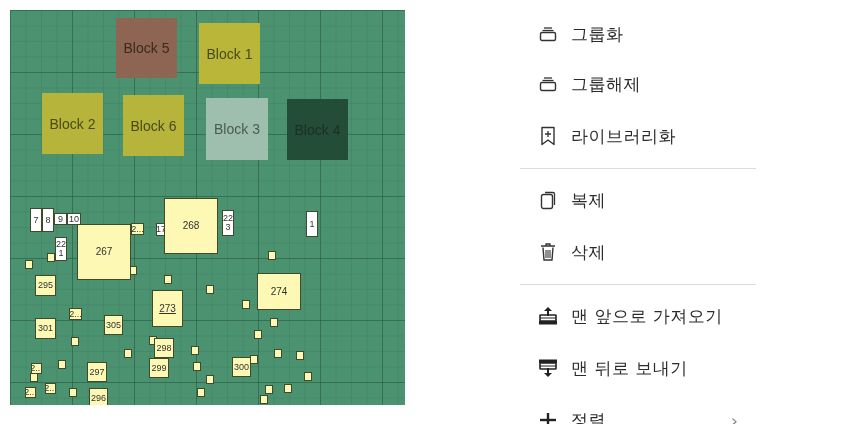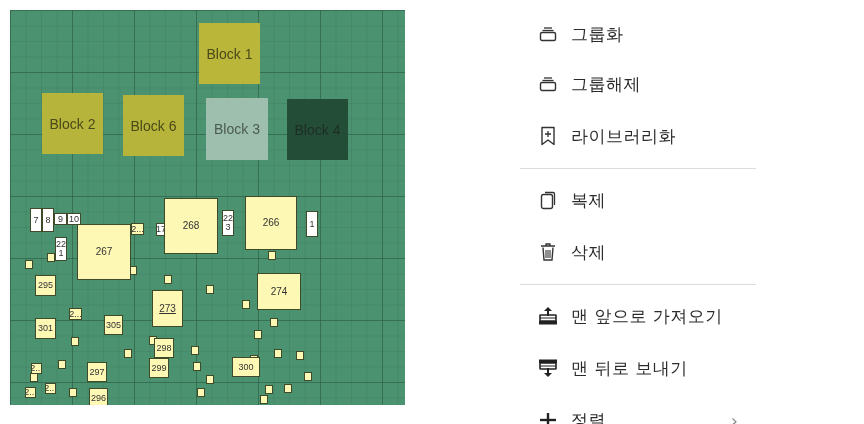--- a/index.html
+++ b/index.html
@@ -41,20 +41,21 @@
     position: absolute; left: 51px; font-size: 17px; color: #2b2b2b;
     font-family: "DejaVu Sans", sans-serif; letter-spacing: 0.5px;
   }
   .menu-item .chev { position: absolute; right: 18px; font-size: 18px; color: #8a8a8a; }
   .sep { position: absolute; left: 0; width: 236px; height: 1px; background: #dcdcdc; }
 </style>
 </head>
 <body>
 
 <div class="canvas" id="canvas">
+    <div class="block" style="left: 106px; top: 8px; width: 61px; height: 60px; background: rgb(142, 101, 82); color: rgb(59, 42, 34);">Block 5</div>
     <div class="block" style="left: 189px; top: 13px; width: 61px; height: 61px; background: rgb(185, 182, 58); color: rgb(74, 74, 26);">Block 1</div>
     <div class="block" style="left: 32px; top: 83px; width: 61px; height: 61px; background: rgb(182, 180, 58); color: rgb(74, 74, 26);">Block 2</div>
     <div class="block" style="left: 113px; top: 85px; width: 61px; height: 61px; background: rgb(182, 180, 58); color: rgb(74, 74, 26);">Block 6</div>
     <div class="block" style="left: 196px; top: 88px; width: 62px; height: 62px; background: rgb(159, 191, 174); color: rgb(74, 90, 82);">Block 3</div>
     <div class="block" style="left: 277px; top: 89px; width: 61px; height: 61px; background: rgb(36, 77, 56); color: rgb(30, 46, 36);">Block 4</div>
     <div class="node small" style="left: 73px; top: 219px;"></div>
     <div class="node small" style="left: 37px; top: 243px;"></div>
     <div class="node small" style="left: 15px; top: 250px;"></div>
     <div class="node small" style="left: 119px; top: 256px;"></div>
     <div class="node small" style="left: 154px; top: 265px;"></div>
@@ -89,31 +90,30 @@
       <span>1</span>
     </div>
     <div class="node" style="left: 67px; top: 214px; width: 54px; height: 56px; font-size: 10px;">267</div>
     <div class="node" style="left: 121px; top: 213px; width: 13px; height: 12px;">2...</div>
     <div class="node white" style="left: 146px; top: 213px; width: 10px; height: 13px;">17</div>
     <div class="node" style="left: 154px; top: 188px; width: 54px; height: 56px; font-size: 10px;">268</div>
     <div class="node white wrap" style="left: 212px; top: 200px; width: 12px; height: 26px;">
       <span>22</span>
       <span>3</span>
     </div>
-    <div class="node" style="left: 235px; top: 186px; width: 52px; height: 54px; font-size: 10px;">266</div>
     <div class="node white" style="left: 296px; top: 201px; width: 12px; height: 26px;">1</div>
     <div class="node" style="left: 25px; top: 265px; width: 21px; height: 21px;">295</div>
     <div class="node" style="left: 142px; top: 280px; width: 31px; height: 37px; font-size: 10px; text-decoration: underline;">273</div>
     <div class="node" style="left: 247px; top: 263px; width: 44px; height: 37px; font-size: 10px;">274</div>
     <div class="node" style="left: 59px; top: 298px; width: 13px; height: 12px;">2...</div>
     <div class="node" style="left: 25px; top: 308px; width: 21px; height: 21px;">301</div>
     <div class="node" style="left: 94px; top: 305px; width: 19px; height: 20px;">305</div>
     <div class="node" style="left: 144px; top: 328px; width: 20px; height: 20px;">298</div>
     <div class="node" style="left: 139px; top: 348px; width: 20px; height: 20px;">299</div>
-    <div class="node" style="left: 222px; top: 347px; width: 28px; height: 20px;">300</div>
+    <div class="node" style="left: 222px; top: 347px; width: 19px; height: 20px;">300</div>
     <div class="node" style="left: 21px; top: 353px; width: 11px; height: 11px;">2...</div>
     <div class="node" style="left: 77px; top: 352px; width: 20px; height: 20px;">297</div>
     <div class="node" style="left: 79px; top: 378px; width: 19px; height: 20px;">296</div>
     <div class="node" style="left: 35px; top: 373px; width: 11px; height: 11px;">2...</div>
     <div class="node" style="left: 15px; top: 377px; width: 11px; height: 11px;">2...</div>
   </div>
 
 <div class="menu">
   <div class="menu-item" style="top:-2px">
     <span class="icon">

